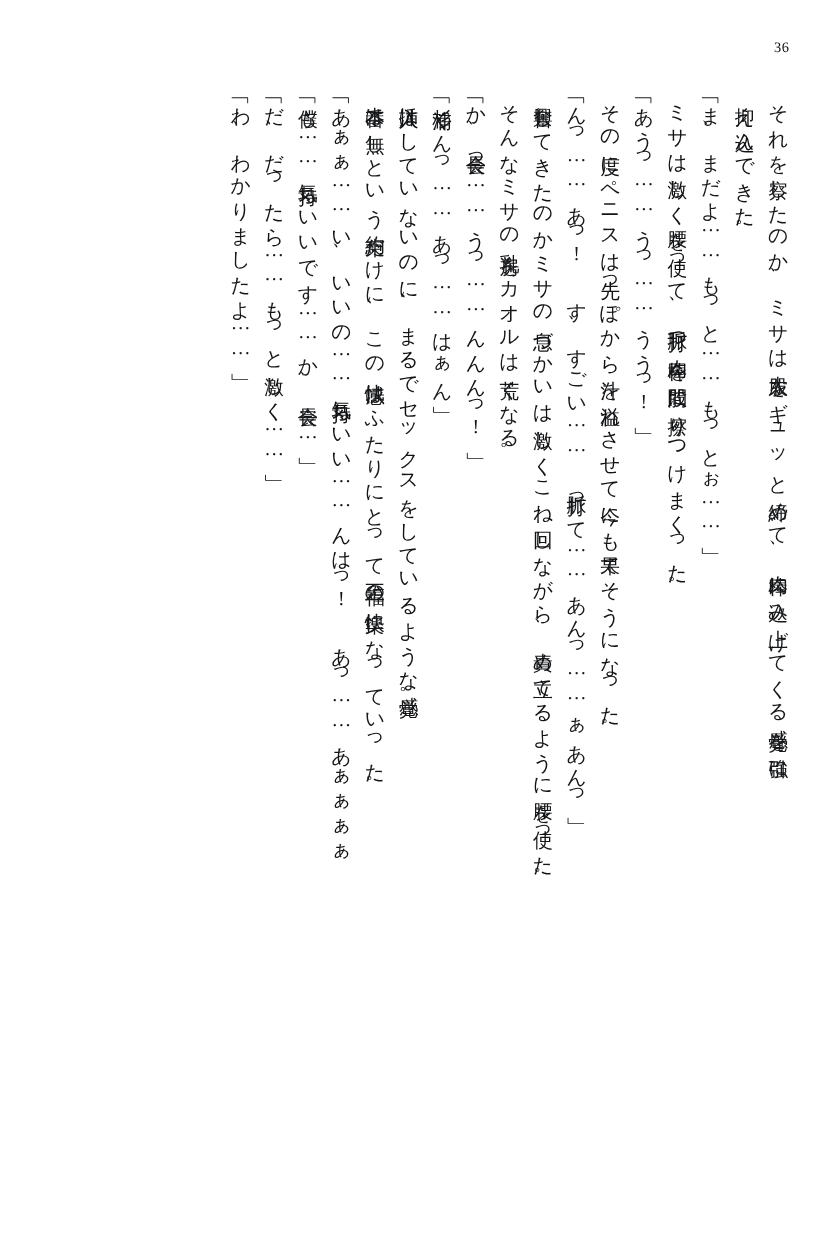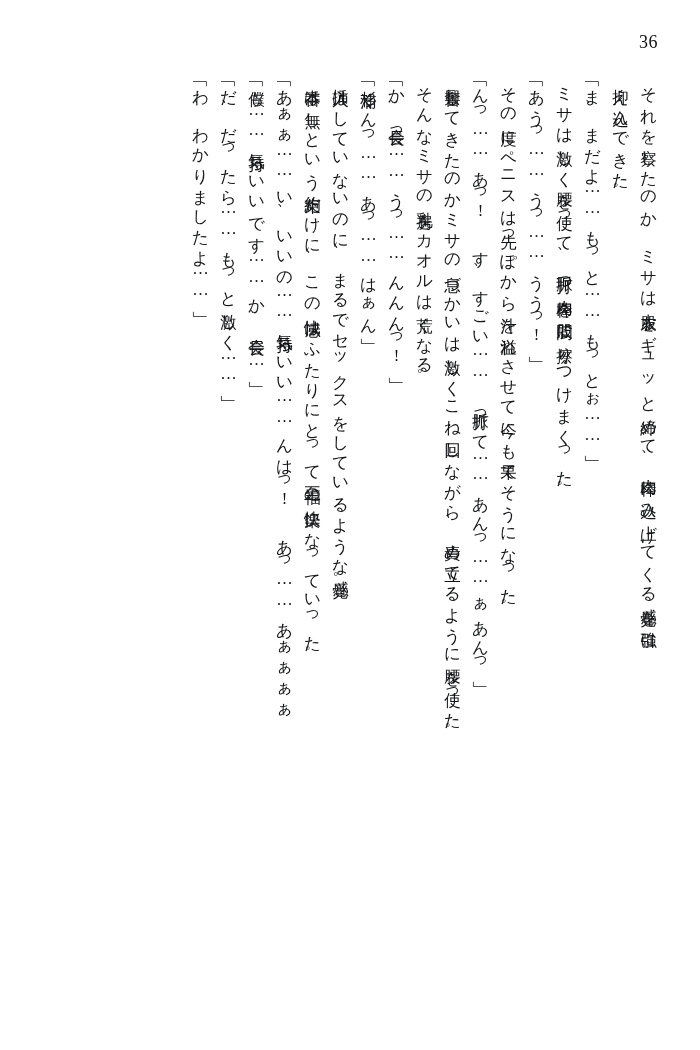--- a/index.html
+++ b/index.html
@@ -24,21 +24,21 @@
     width: 700px;
     height: 1050px;
     background: #ffffff;
   }
 
   
   .page-number {
     position: absolute;
     top: 32px;
     right: 42px;
-    font-size: 18px;
+    font-size: 12px;
     letter-spacing: 0.5px;
     color: #111;
   }
 
   
   .text-block {
     position: absolute;
     top: 76px;
     right: 44px;
     left: 58px;

